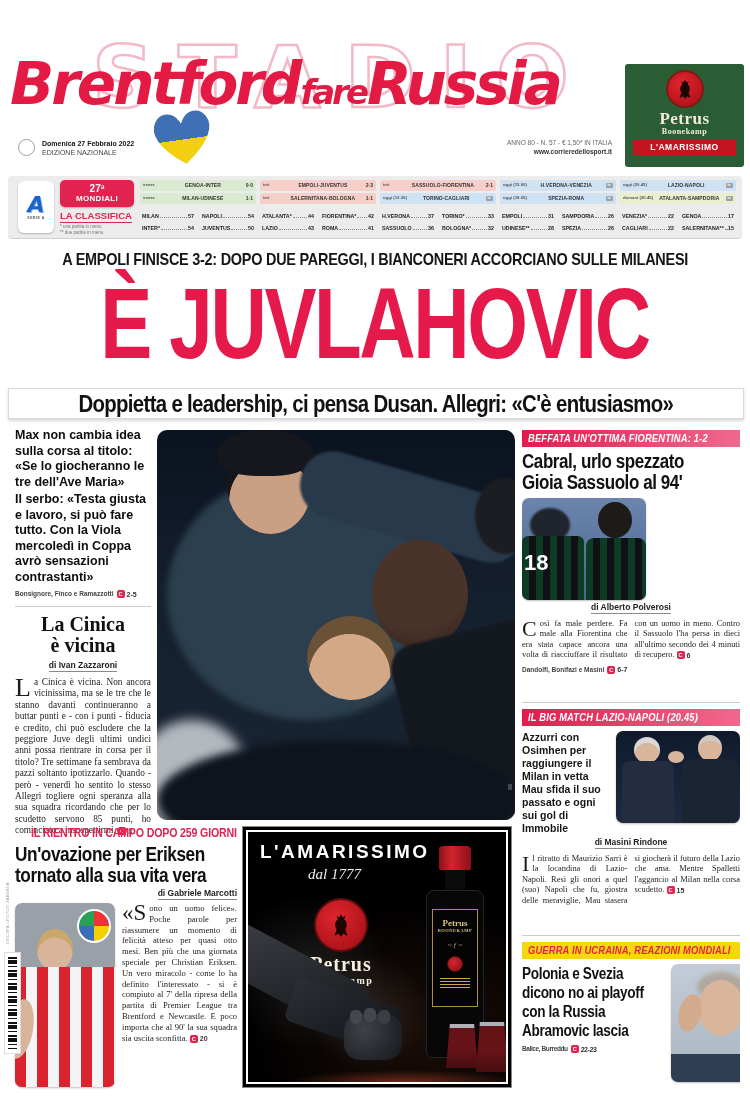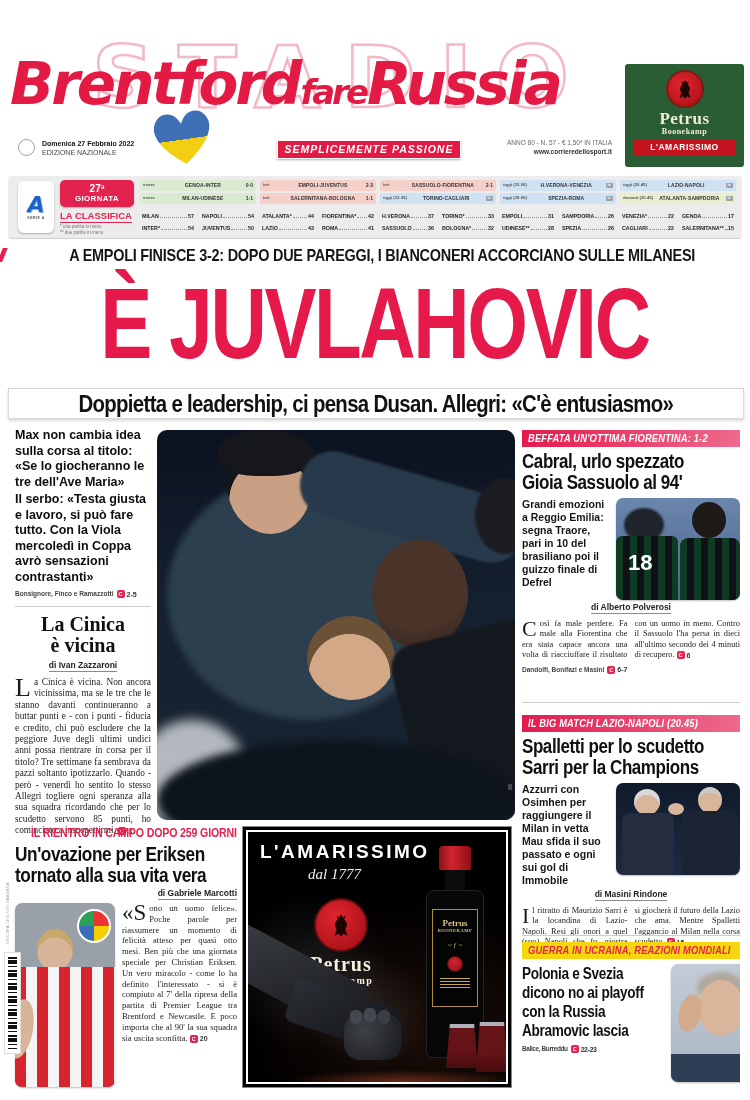--- a/index.html
+++ b/index.html
@@ -59,21 +59,21 @@
   .fx.g{background:#d9ead1;}
   .fx.p{background:#f6cfc9;}
   .fx.b{background:#cfe2f4;}
   .fx.t{background:#e7efcf;}
   .stgrid{position:absolute;left:130px;top:33px;width:600px;display:grid;grid-template-rows:repeat(2,12px);
           grid-auto-flow:column;grid-auto-columns:1fr;}
   .st{display:flex;align-items:flex-end;margin:0 4px;height:10px;font:700 5.3px/1 "Liberation Sans",sans-serif;color:#222;}
   .st .dots{flex:1;border-bottom:1px dotted #8a8a8a;margin:0 1px 1px 1px;}
 
   
-  .kicker{left:0;top:244px;width:750px;height:22px;display:flex;align-items:center;justify-content:center;gap:9px;}
+  .kicker{left:0;top:244px;width:750px;height:22px;display:flex;align-items:center;justify-content:center;gap:9px;flex-direction:column;}
   .kshape{width:30px;height:14px;background:#e3234f;transform:skewX(-22deg);}
   .kicker .ktext{font:700 17px/1 "Liberation Sans",sans-serif;color:#151515;letter-spacing:-.3px;}
   .bigtitle{left:0;top:262px;width:750px;height:122px;display:flex;align-items:center;justify-content:center;}
   .bigtitle span{font:900 100px/104px "Liberation Sans",sans-serif;color:#e5194a;letter-spacing:-3px;
                  transform:scaleX(.78);transform-origin:center;white-space:nowrap;}
   .deck{left:8px;top:388px;width:734px;height:29px;background:#fff;border:1px solid #d8d8d8;
         box-shadow:0 2px 3px rgba(0,0,0,.15);display:flex;align-items:center;justify-content:center;}
   .deck span{font:700 24px/1 "Liberation Sans",sans-serif;color:#111;letter-spacing:-.8px;}
 
   
@@ -179,23 +179,20 @@
         <linearGradient id="ua" x1="0" y1="0" x2="0" y2="1">
           <stop offset="0" stop-color="#3f6fb5"></stop>
             <stop offset=".52" stop-color="#3f6fb5"></stop>
           <stop offset=".52" stop-color="#f2cf11"></stop>
             <stop offset="1" stop-color="#f2cf11"></stop>
         </linearGradient>
       </defs>
       <path d="M16 28 C2 18 0 10 3 5 C6 0 13 0 16 6 C19 0 26 0 29 5 C32 10 30 18 16 28 Z" fill="url(#ua)" stroke="#fff" stroke-width="1.4"></path>
     </svg>
   </div>
-  <div class="abs motto">
-    <span>SEMPLICEMENTE PASSIONE</span>
-  </div>
   <div class="abs issue">
     <span>ANNO 80 - N. 57 - € 1,50* IN ITALIA</span><br>
     <span class="site">www.corrieredellosport.it</span>
   </div>
   <div class="abs petrus-box">
     <div class="petrus-logo">
       <svg width="18" height="22" viewBox="0 0 20 24">
         <path d="M10 2 l2 3 2-2 -1 4 c3 2 3 6 1 9 l2 6 -4-2 -2 3 -2-3 -4 2 2-6 c-2-3-2-7 1-9 l-1-4 2 2 z" fill="#1d0604"></path>
       </svg>
     </div>
@@ -204,21 +201,21 @@
     <div class="petrus-tag">L'AMARISSIMO</div>
   </div>
 
   <div class="abs board">
     <div class="seriea">
       <div class="a">A</div>
       <div class="txt">SERIE A</div>
     </div>
     <div class="round">
       <div class="no">27ª</div>
-      <div class="lb">GIORNATA</div>
+      <div class="lb">MONDIALI</div>
     </div>
     <div class="classifica">LA CLASSIFICA</div>
     <div class="legend">
       <div>* una partita in meno</div>
       <div>** due partite in meno</div>
     </div>
     <div class="fixgrid">
 
         <div class="fx g">
           <span class="w">vener.</span>
@@ -460,26 +457,25 @@
 
     <div class="sec" style="top:0;height:268px;">
       <div class="banner">
         <span class="condL">BEFFATA UN'OTTIMA FIORENTINA: 1-2</span>
       </div>
       <div class="h2">
         <span class="condL">Cabral, urlo spezzato</span><br>
         <span class="condL">Gioia Sassuolo al 94'</span>
       </div>
       <div class="secrow">
-        <div class="lead">Grandi emozioni a Reggio Emilia: segna Traore, pari in 10 del brasiliano poi il guizzo finale di Defrel</div>
         <div class="sphoto" style="width:124px;height:102px;background:linear-gradient(180deg,#6b85ad,#4a6590);">
           <div class="blob" style="left:8px;top:10px;width:40px;height:34px;background:#20242c;filter:blur(1px);"></div>
           <div class="blob" style="left:76px;top:4px;width:34px;height:36px;background:#1d1a18;filter:blur(.5px);"></div>
           <div style="position:absolute;left:0px;top:38px;width:62px;height:64px;background:repeating-linear-gradient(90deg,#0d3b24 0 7px,#101114 7px 14px);border-radius:6px 6px 0 0;">
-            <span style="position:absolute;left:12px;top:16px;font:700 22px/22px 'Liberation Sans',sans-serif;color:#fff;">18</span>
+            <span style="position:absolute;left:2px;top:16px;font:700 22px/22px 'Liberation Sans',sans-serif;color:#fff;">18</span>
           </div>
           <div style="position:absolute;left:64px;top:40px;width:60px;height:62px;background:repeating-linear-gradient(90deg,#0d3b24 0 7px,#101114 7px 14px);border-radius:8px 8px 0 0;"></div>
         </div>
       </div>
       <span class="author">di Alberto Polverosi</span>
       <div class="serif-body cols2">
         <span class="dc">C</span><span>osì fa male perdere. Fa male alla Fiorentina che era stata capace ancora una volta di riacciuffare il risultato con un uomo in meno. Contro il Sassuolo l'ha persa in dieci all'ultimo secondo dei 4 minuti di recupero.</span>
         <span class="endmark pmark">
             <i class="pico">C</i>
             <b>6</b>
@@ -487,27 +483,23 @@
       </div>
       <div class="tinyby">
         <span>Dandolfi, Bonifazi e Masini</span>
         <span class="pmark">
             <i class="pico">C</i>
             <b>6-7</b>
           </span>
       </div>
     </div>
 
-    <div class="sec" style="top:272px;height:230px;border-top:1px solid #cbcbcb;padding-top:12px;">
+    <div class="sec" style="top:272px;height:230px;border-top:1px solid #cbcbcb;padding-top:6px;">
       <div class="banner">
         <span class="condL">IL BIG MATCH LAZIO-NAPOLI (20.45)</span>
-      </div>
-      <div class="h2">
-        <span class="condL">Spalletti per lo scudetto</span><br>
-        <span class="condL">Sarri per la Champions</span>
       </div>
       <div class="secrow">
         <div class="lead">Azzurri con Osimhen per raggiungere il Milan in vetta Mau sfida il suo passato e ogni sui gol di Immobile</div>
         <div class="sphoto" style="width:124px;height:92px;background:linear-gradient(180deg,#101a2c,#1c2a42);">
           <div class="blob" style="left:18px;top:6px;width:26px;height:26px;background:radial-gradient(circle at 50% 70%,#d9b69b 55%,#d9d9d9 56%);"></div>
           <div style="position:absolute;left:6px;top:30px;width:52px;height:62px;background:#232d3f;border-radius:8px 8px 0 0;"></div>
           <div class="blob" style="left:82px;top:4px;width:24px;height:26px;background:radial-gradient(circle at 50% 75%,#d9b69b 60%,#cfc9c2 61%);"></div>
           <div style="position:absolute;left:66px;top:28px;width:56px;height:64px;background:#1b2433;border-radius:8px 8px 0 0;"></div>
           <div class="blob" style="left:52px;top:20px;width:16px;height:12px;background:#d9b69b;"></div>
         </div>

